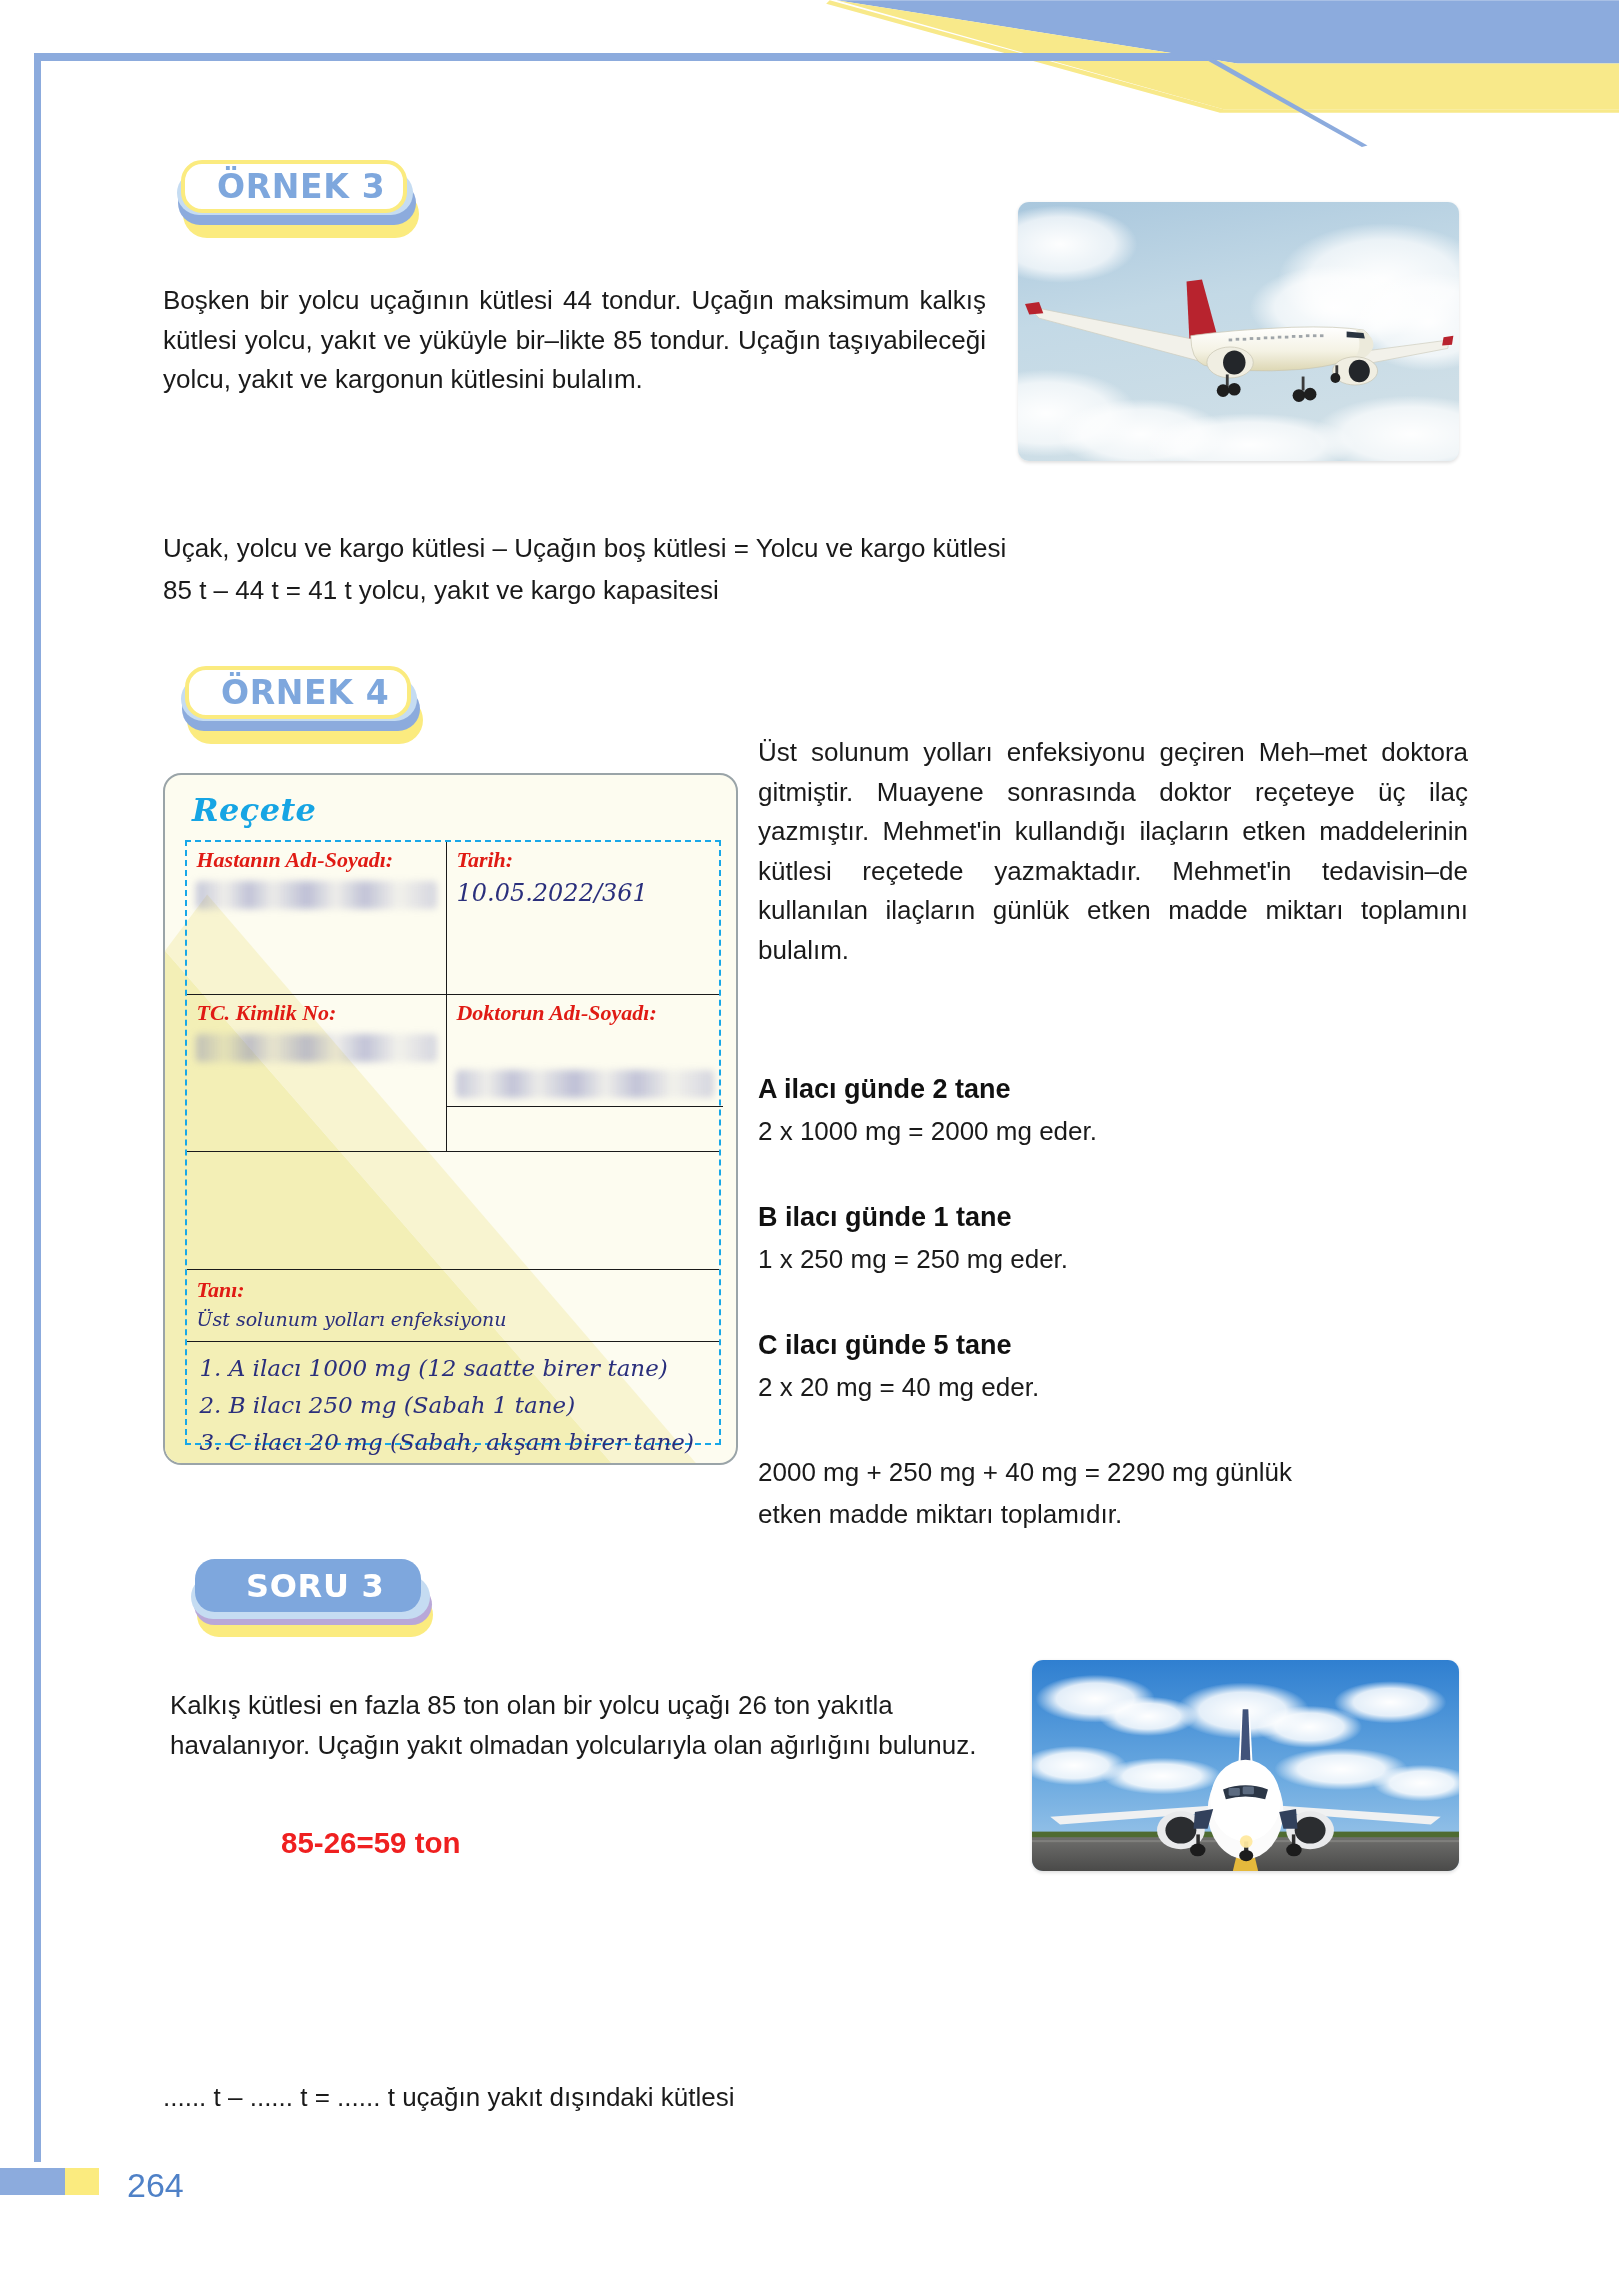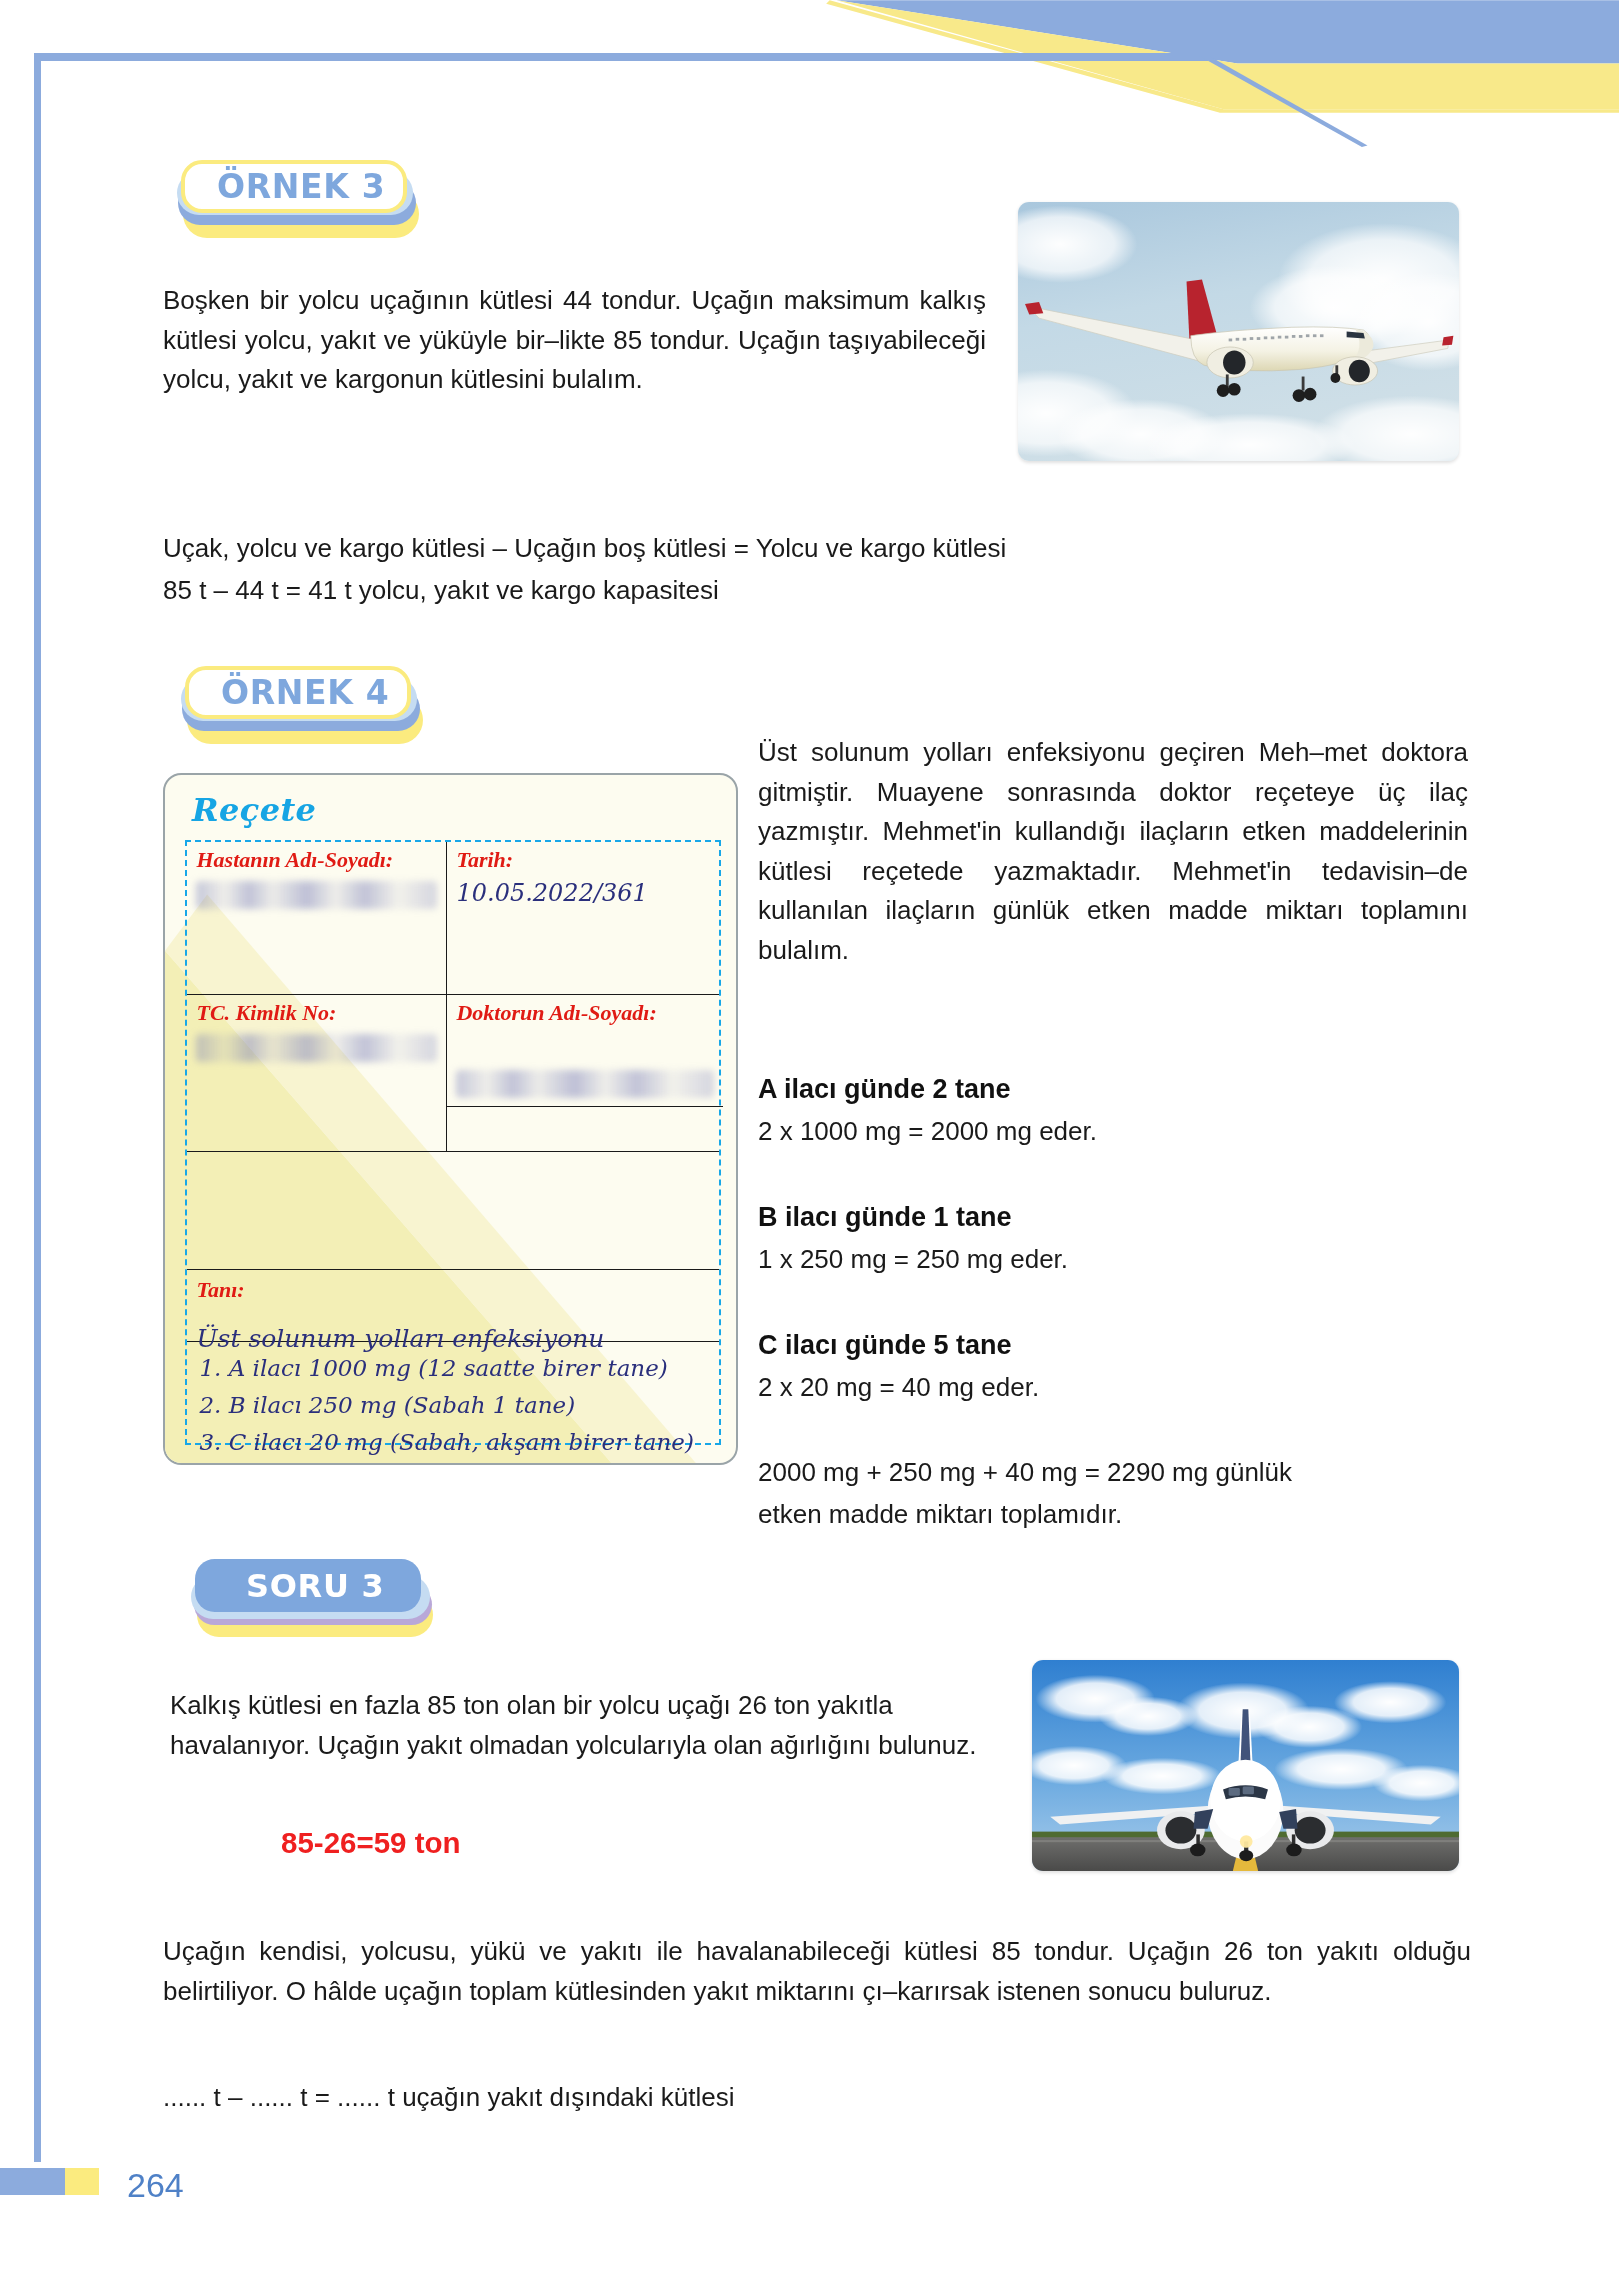--- a/index.html
+++ b/index.html
@@ -219,23 +219,23 @@
     border-top: 1.4px solid #1a1a1a;
   }
   .rx-vline {
     position: absolute;
     width: 0;
     border-left: 1.4px solid #1a1a1a;
   }
   .rx-tani-text {
     font-family: "DejaVu Serif", serif;
     font-style: italic;
-    font-size: 25px;
+    font-size: 19px;
     color: #2a2f7c;
-    margin-top: 21px;
+    margin-top: 5px;
     white-space: nowrap;
   }
   .rx-ilaclar {
     position: absolute;
     width: 100%;
     text-align: center;
     font-family: "Liberation Serif", serif;
     font-style: italic;
     font-weight: 700;
     font-size: 29.5px;
@@ -570,21 +570,20 @@
 
         <circle cx="305" cy="258" r="9" fill="#ffe9a0" opacity="0.95"></circle>
       </g>
     </svg>
   </div>
 
   <div class="body-text noj" style="left:170px; top:1686px; width:837px;">Kalkış kütlesi en fazla 85 ton olan bir yolcu uçağı 26 ton yakıtla havalanıyor. Uçağın yakıt olmadan yolcularıyla olan ağırlığını bulunuz.</div>
 
   <div class="red-answer" style="left:281px; top:1826px;">85-26=59 ton</div>
 
-  <div class="body-text" style="left:163px; top:1932px; width:1308px;">Uçağın kendisi, yolcusu, yükü ve yakıtı ile havalanabileceği kütlesi 85 tondur. Uçağın 26 ton yakıtı olduğu belirtiliyor. O hâlde uçağın toplam kütlesinden yakıt miktarını çı–karırsak istenen sonucu buluruz.</div>
 
   <div class="plain-line" style="left:163px; top:2082px;">...... t – ...... t = ...... t uçağın yakıt dışındaki kütlesi</div>
 
   <div class="footer-bar-blue"></div>
   <div class="footer-bar-yellow"></div>
   <div class="page-number">264</div>
 
 </div>
 
 

